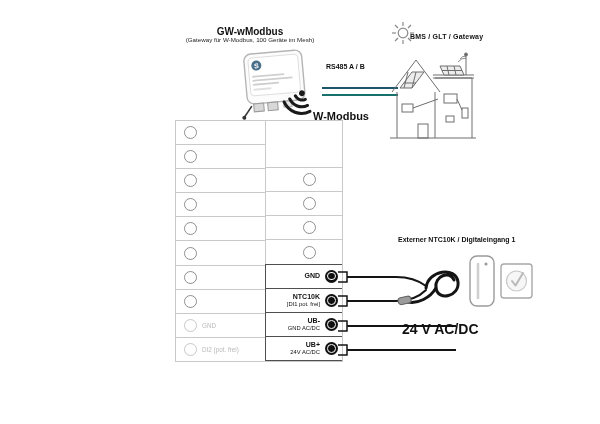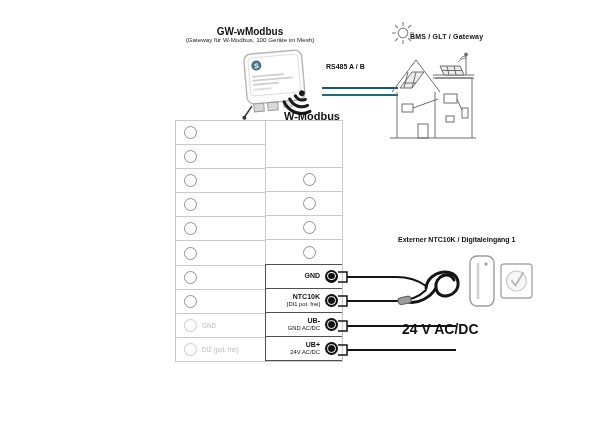--- a/index.html
+++ b/index.html
@@ -8,21 +8,21 @@
     position:relative; background:#ffffff; overflow:hidden;
     font-family:"Liberation Sans", sans-serif; color:#111;
   }
   .abs { position:absolute; }
 
   
   .gw-title   { left:155px; top:26px;  width:190px; text-align:center; font-size:10px; font-weight:bold; }
   .gw-sub     { left:135px; top:36px;  width:230px; text-align:center; font-size:6.2px; color:#222; }
   .rs485-lbl  { left:326px; top:63px;  font-size:7px;  font-weight:bold; }
   .bms-lbl    { left:410px; top:33px;  font-size:7px;  font-weight:bold; letter-spacing:.2px; }
-  .wmodbus    { left:284px; top:110px; font-size:11px; font-weight:bold; }
+  .wmodbus    { left:313px; top:110px; font-size:11px; font-weight:bold; }
   .ext-lbl    { left:398px; top:236px; font-size:7px;  font-weight:bold; }
   .volt-lbl   { left:402px; top:321px; font-size:14px; font-weight:bold; }
 
   
   .ttable { left:175px; top:120px; width:168px; height:242px;
             border:1px solid #c9c9c9; display:flex; background:#fff; }
   .col-left  { width:90px; border-right:1px solid #c9c9c9; display:flex; flex-direction:column; }
   .col-right { flex:1; display:flex; flex-direction:column; }
   .cell, .rc { flex:1; display:flex; align-items:center; position:relative;
                border-bottom:1px solid #c9c9c9; }

